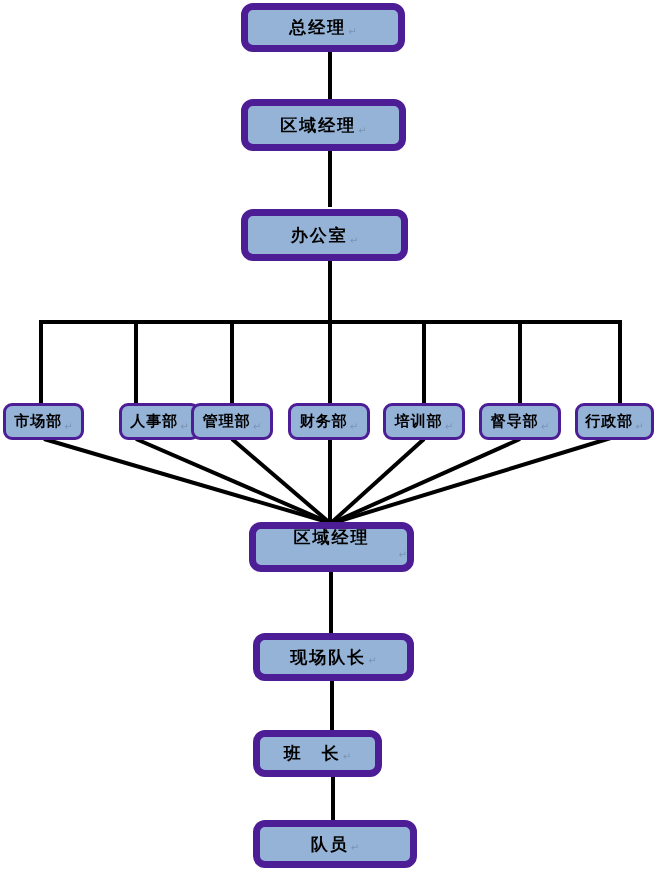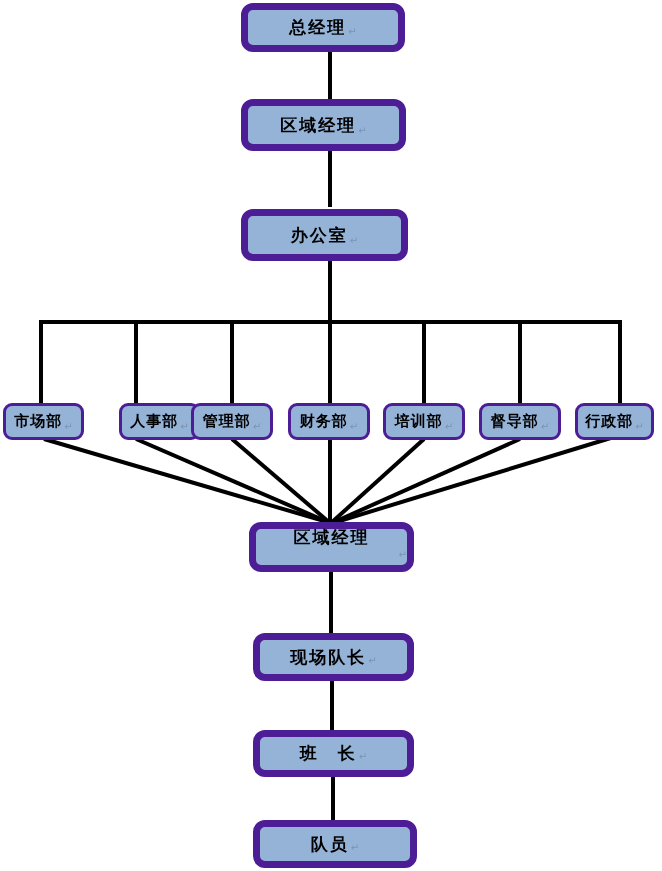--- a/index.html
+++ b/index.html
@@ -132,21 +132,21 @@
   <div class="node big" style="left:249px; top:522px; width:165px; height:50px;flex-direction:column;">
     <span>区域经理</span>
     <span class="pmark">↵</span>
   </div>
 
   <div class="node big" style="left:253px; top:633px; width:161px; height:48px;">
     <span>现场队长</span>
     <span class="pmark">↵</span>
   </div>
 
-  <div class="node big" style="left:253px; top:730px; width:161px; height:47px;text-align:right;">
+  <div class="node big" style="left:253px; top:730px; width:129px; height:47px;text-align:right;">
     <span>班　长</span>
     <span class="pmark">↵</span>
   </div>
 
   <div class="node big" style="left:253px; top:820px; width:164px; height:48px;">
     <span>队员</span>
     <span class="pmark">↵</span>
   </div>
 
 </div>

